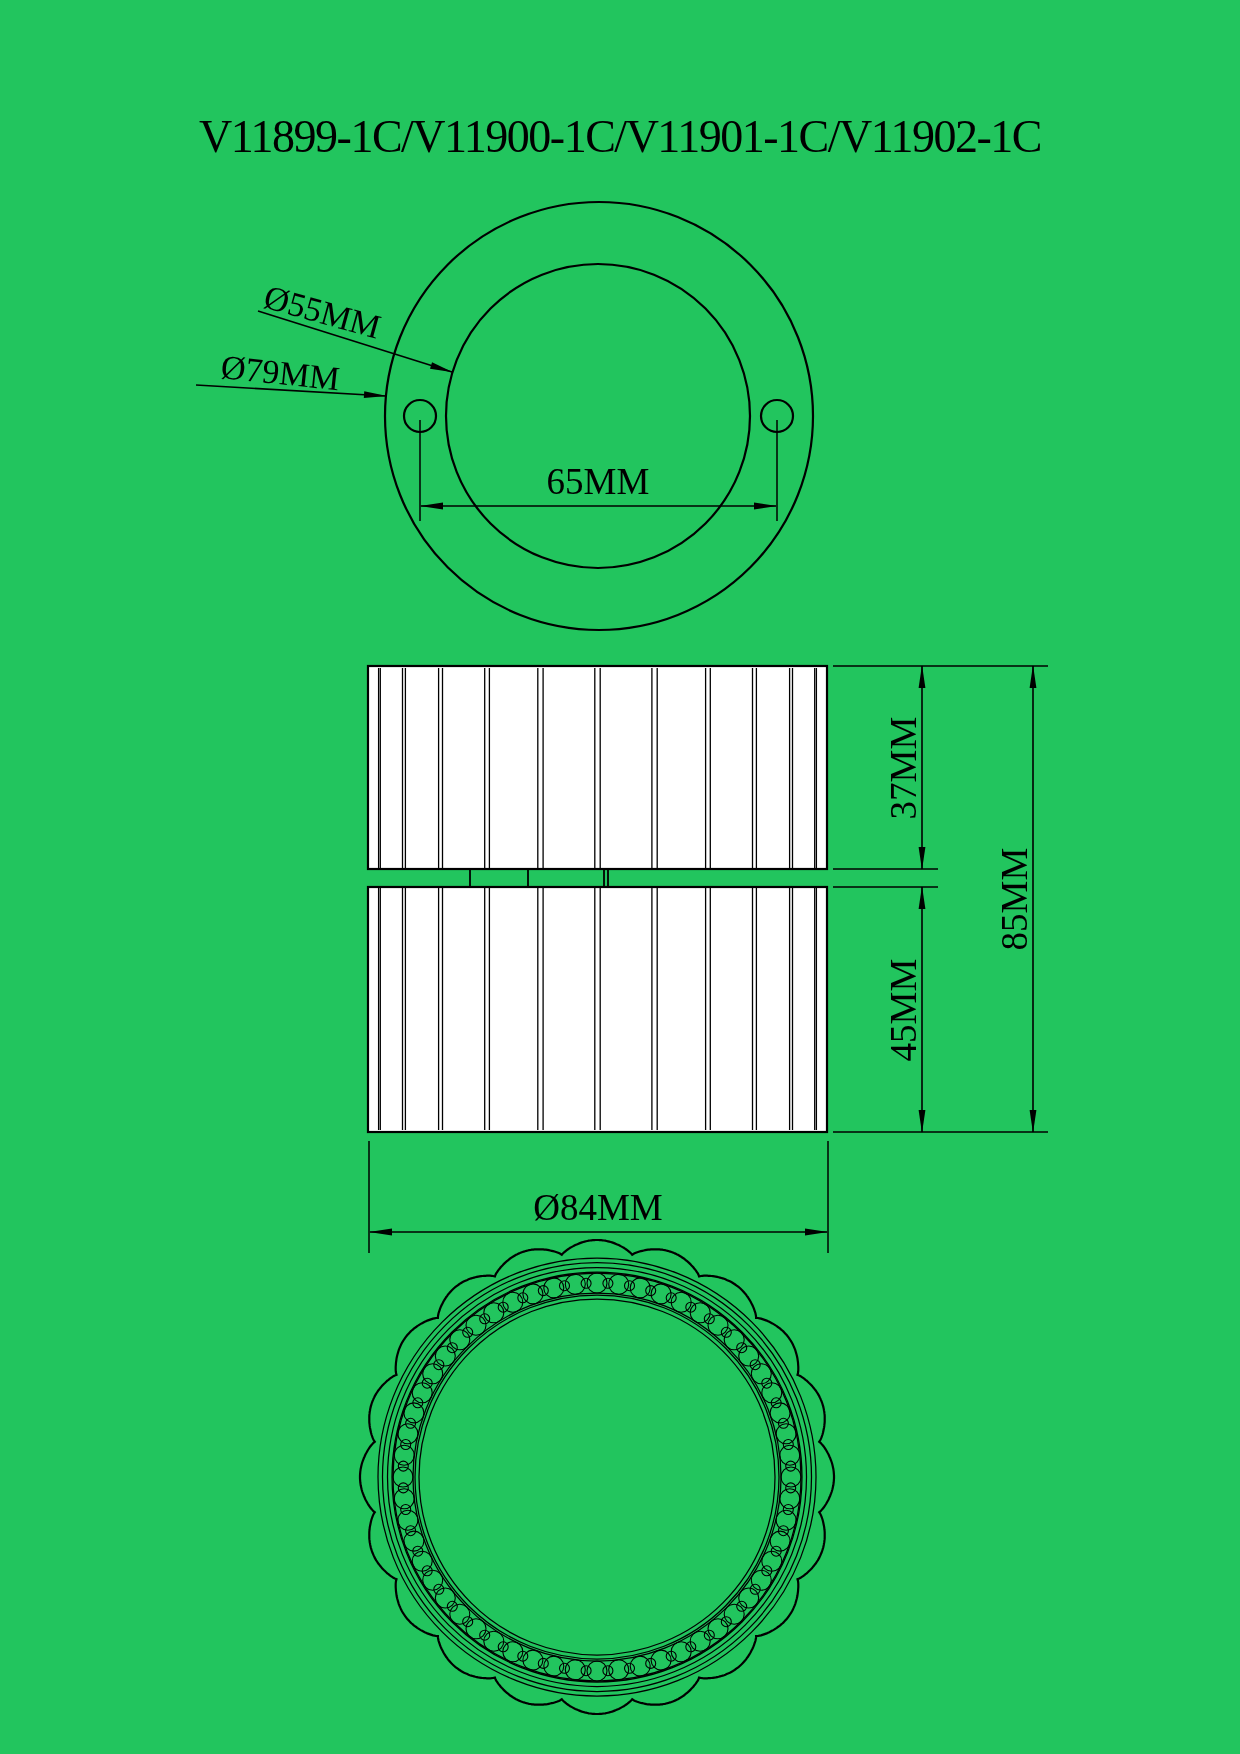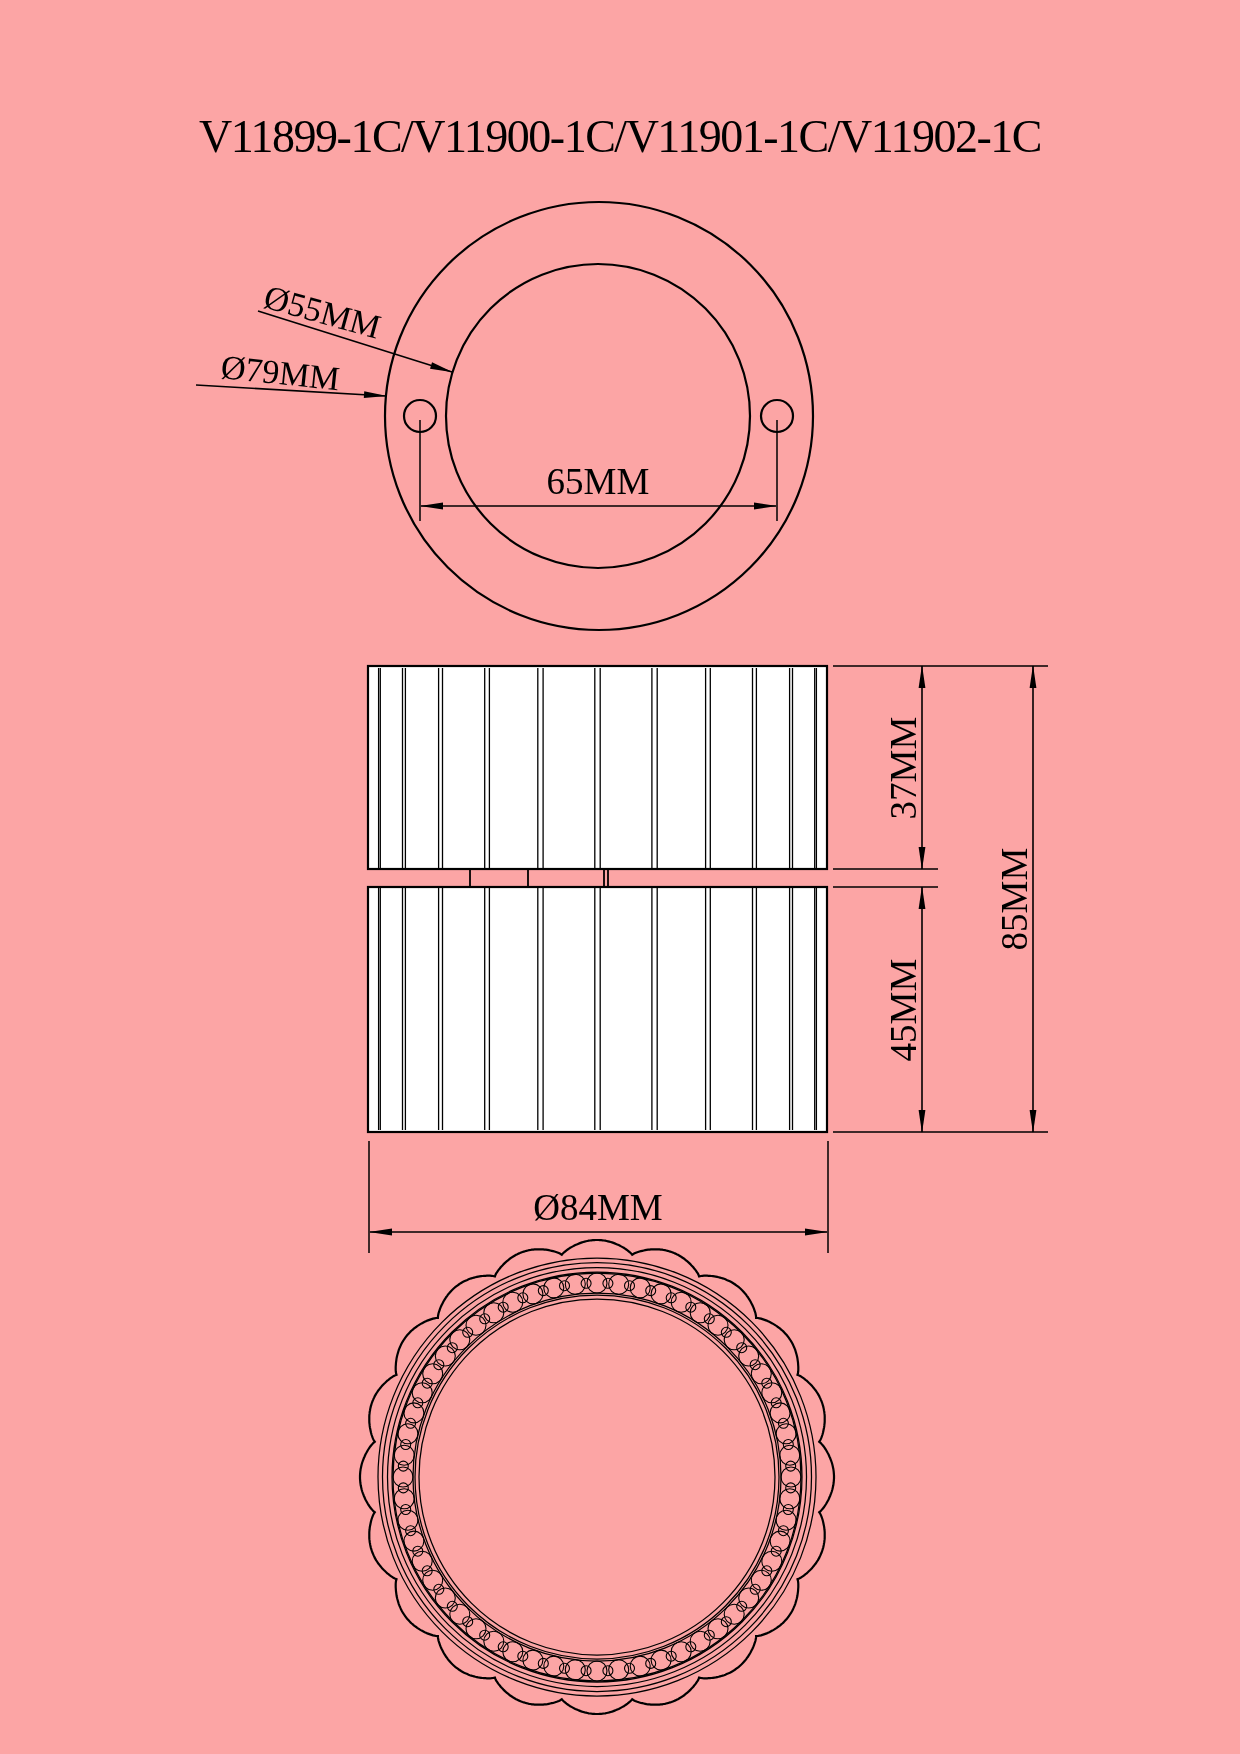--- a/index.html
+++ b/index.html
@@ -1,16 +1,16 @@
 <!DOCTYPE html>
 <html><head>
 <meta charset="utf-8">
 <style>
   html,body{margin:0;padding:0;background:#ffffff;}
-  .page{position:relative;width:1240px;height:1754px;background:#fca5a5;overflow:hidden;
+  .page{position:relative;width:1240px;height:1754px;background:#22c55e;overflow:hidden;
         font-family:"Liberation Serif","DejaVu Serif",serif;}
   svg{display:block}
   .o2{fill:none;stroke:#000;stroke-width:2.2px;}
   .o2w{fill:#fff;stroke:#000;stroke-width:2.2px;}
   .dim{fill:none;stroke:#000;stroke-width:1.6px;}
   .ext{fill:none;stroke:#000;stroke-width:1.5px;}
   .title-text{font-size:46px;letter-spacing:-1.5px;fill:#000;}
   .dim-text{font-size:37px;fill:#000;}
   .dim-text-sm{font-size:34px;fill:#000;}
   .mid{text-anchor:middle;}

